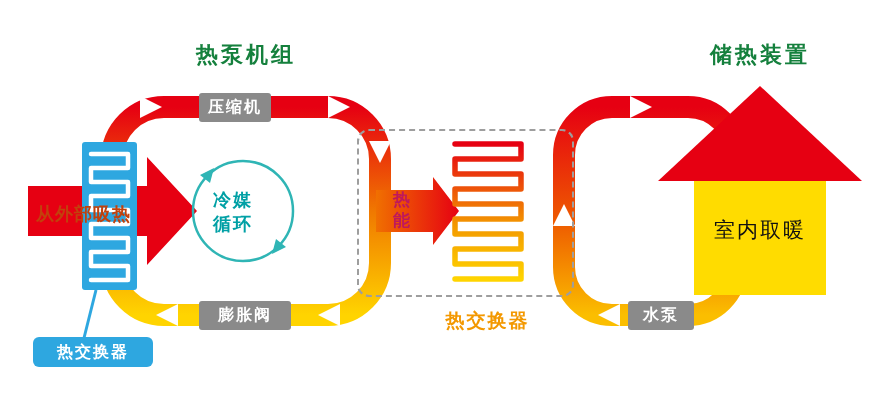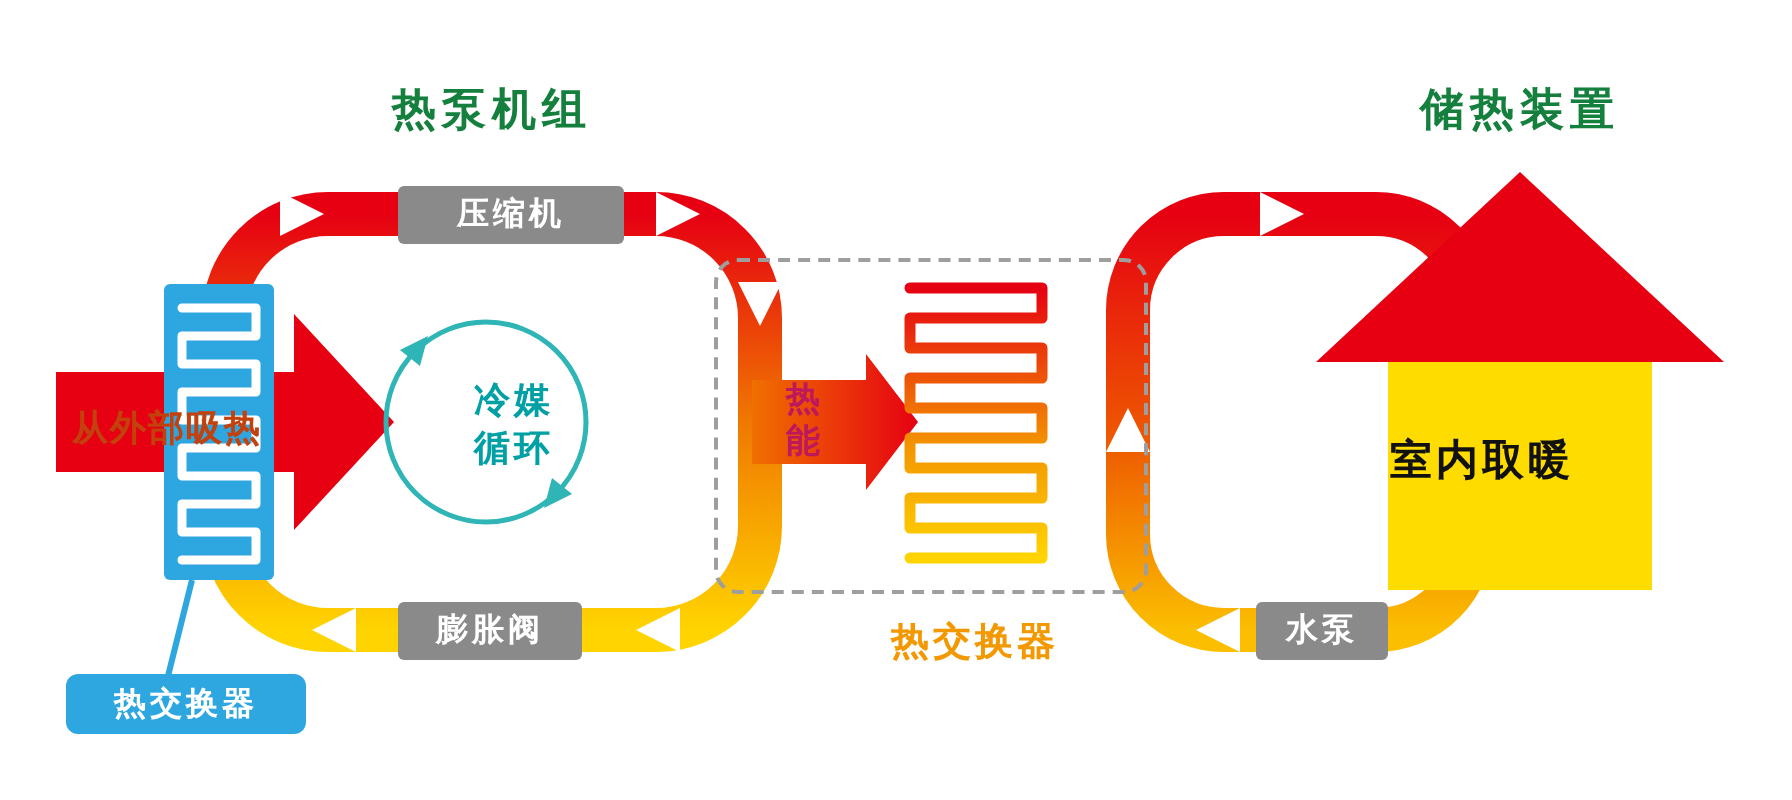--- a/index.html
+++ b/index.html
@@ -12,21 +12,21 @@
            display:flex;align-items:center;justify-content:center;border-radius:3px;}
   .whitelbl{color:#c2410c;font-weight:bold;}
   .dashedbox{border:2px dashed #9E9E9E;border-radius:12px;}
   .cycle-text{color:#00A0A5;font-size:18px;font-weight:bold;letter-spacing:2px;
               text-align:center;white-space:pre-line;line-height:24px;}
   .heat-energy-text{color:#be185d;font-size:17px;font-weight:bold;width:19px;
                     word-break:break-all;line-height:21px;text-align:center;}
   .orange-lbl{color:#F39800;font-size:19px;font-weight:bold;letter-spacing:2px;text-align:center;}
   .blue-callout{background:#2EA7E0;color:#ffffff;font-size:16px;font-weight:bold;letter-spacing:2px;
                 display:flex;align-items:center;justify-content:center;border-radius:6px;}
-  .house-text{color:#111111;font-size:21px;font-weight:bold;letter-spacing:2px;text-align:left;}
+  .house-text{color:#111111;font-size:21px;font-weight:normal;letter-spacing:2px;text-align:center;}
 </style>
 </head>
 <body>
 
 <div id="stage">
 
   <svg width="896" height="400" viewBox="0 0 896 400">
     <defs>
       <linearGradient id="gradLeftLoop" x1="0" y1="0" x2="0" y2="1">
         <stop offset="0" stop-color="#E60012"></stop>
@@ -91,25 +91,25 @@
 
   <div class="abs dashedbox" style="left:357px;top:129px;width:213px;height:164px;"></div>
 
   <div class="abs title" style="left:181px;top:40px;width:130px;">热泵机组</div>
   <div class="abs title" style="left:695px;top:40px;width:130px;">储热装置</div>
 
   <div class="abs whitelbl" style="left:36px;top:202px;font-size:18px;letter-spacing:1px;">从外部吸热</div>
 
   <div class="abs blue-callout" style="left:33px;top:337px;width:120px;height:30px;">热交换器</div>
 
-  <div class="abs graybox" style="left:199px;top:93px;width:113px;height:29px;">压缩机</div>
+  <div class="abs graybox" style="left:199px;top:93px;width:72px;height:29px;">压缩机</div>
   <div class="abs graybox" style="left:628px;top:301px;width:66px;height:29px;">水泵</div>
   <div class="abs graybox" style="left:199px;top:301px;width:92px;height:29px;">膨胀阀</div>
 
-  <div class="abs cycle-text" style="left:220px;top:188px;width:74px;">冷媒
+  <div class="abs cycle-text" style="left:196px;top:188px;width:74px;">冷媒
 循环</div>
 
   <div class="abs heat-energy-text" style="left:392px;top:189px;">热能</div>
 
   <div class="abs orange-lbl" style="left:415px;top:308px;width:145px;">热交换器</div>
 
   <div class="abs house-text" style="left:695px;top:216px;width:130px;">室内取暖</div>
 
 </div>
 

